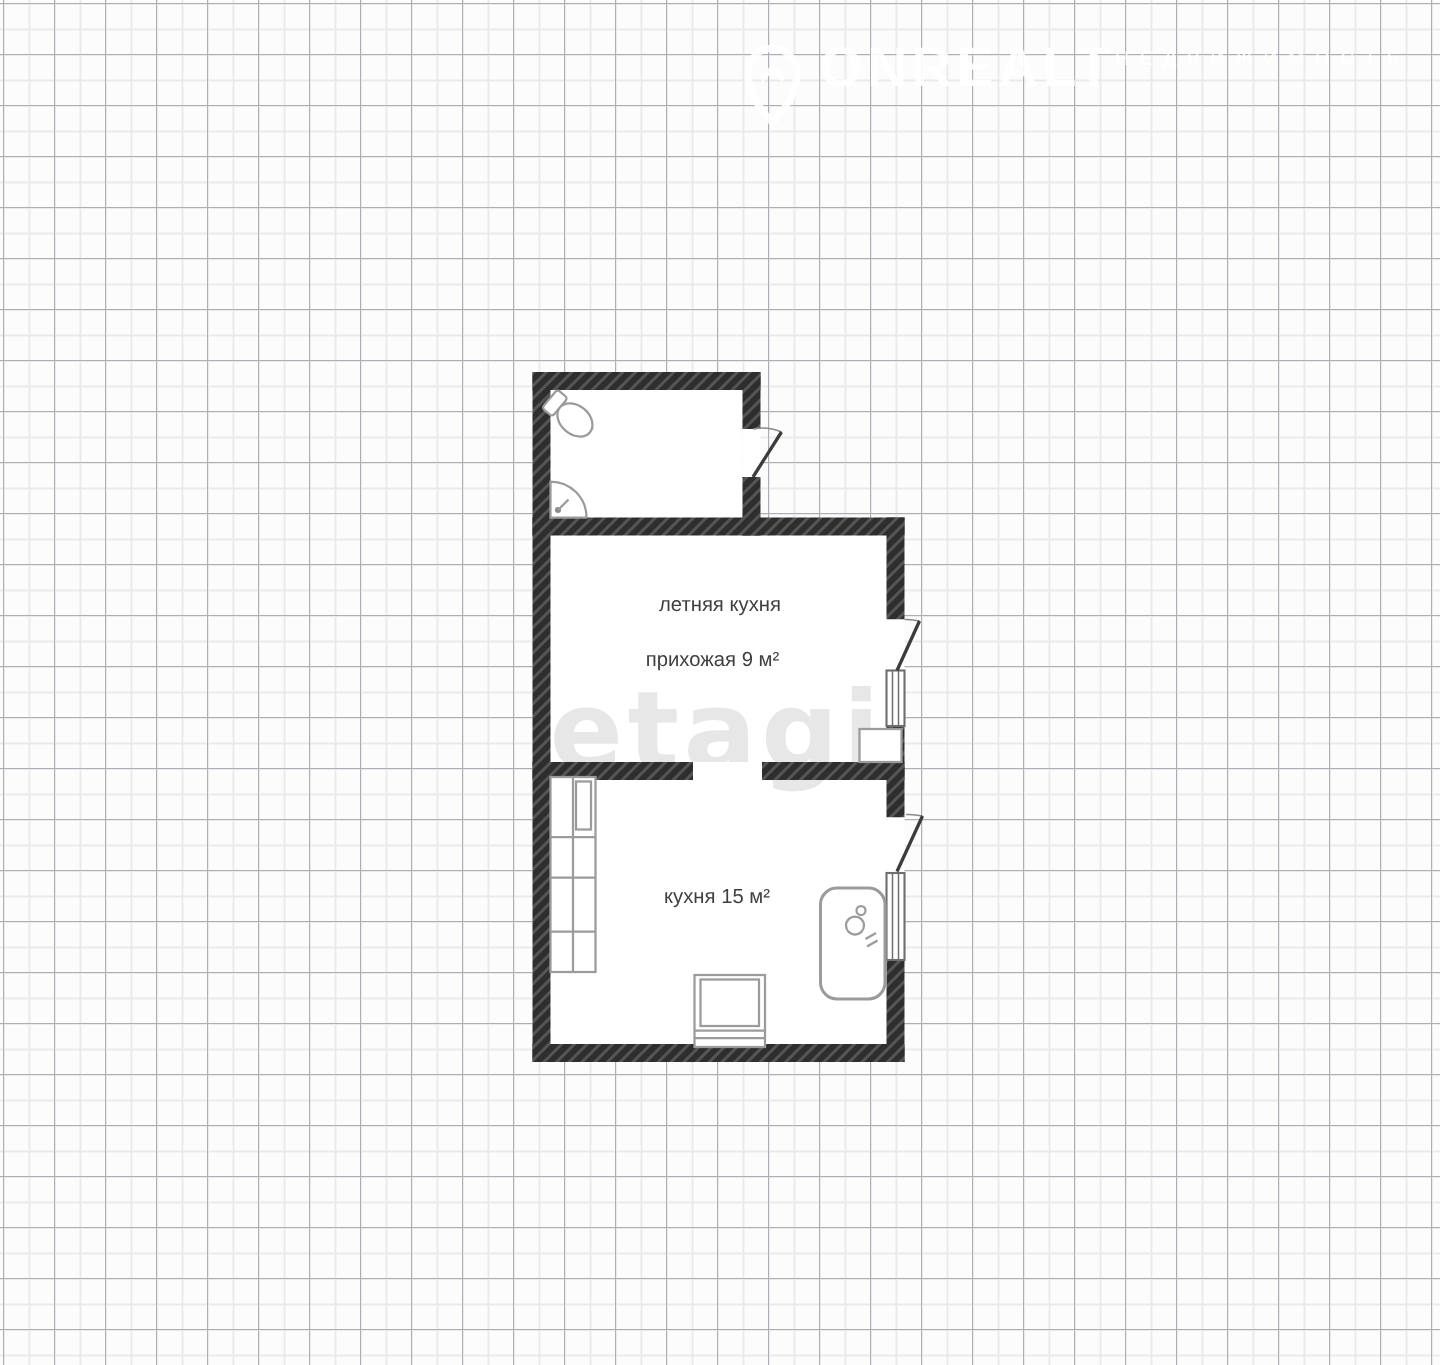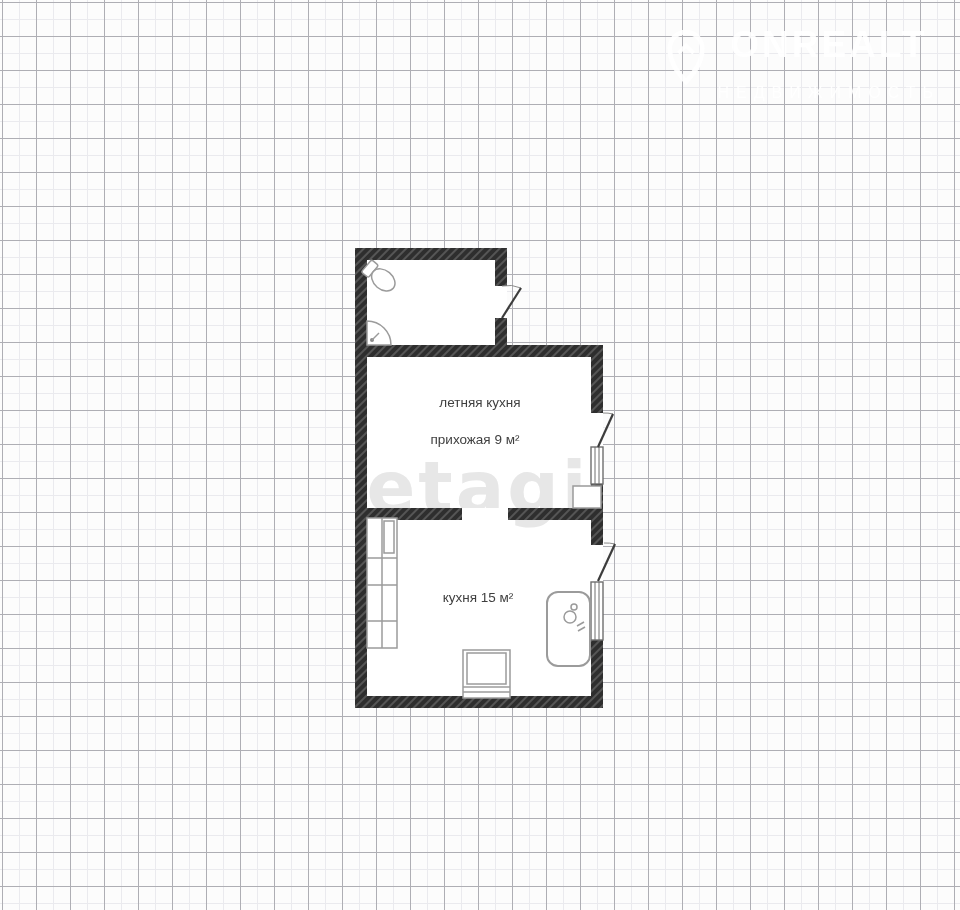--- a/index.html
+++ b/index.html
@@ -14,27 +14,27 @@
       linear-gradient(to bottom, #eaeaee 1px, transparent 1px);
     background-size:34px 34px,34px 34px,17px 17px,17px 17px;
     background-position:2px 2px;
   }
   .logo{
     position:absolute;top:26px;right:20px;
     display:flex;align-items:flex-start;gap:10px;
     color:rgba(255,255,255,0.9);
     user-select:none;
   }
-  .logo-txt{display:flex;flex-direction:column;align-items:center;}
+  .logo-txt{display:flex;align-items:flex-start;}
   .brand{
     font-size:37px;font-weight:bold;letter-spacing:3px;line-height:1;
     white-space:nowrap;
   }
   .subtitle{
-    font-size:16px;letter-spacing:7px;margin-top:21px;white-space:nowrap;
+    font-size:13px;letter-spacing:7px;margin-top:5px;white-space:nowrap;
   }
   .plan-svg{position:absolute;left:0;top:0;}
   .room-label{
     font-size:13.5px;fill:#3f3f3f;
     font-family:"Liberation Sans",sans-serif;
   }
   .wm-text{
     font-size:72px;font-weight:bold;letter-spacing:3px;
     font-family:"DejaVu Sans",sans-serif;
   }

